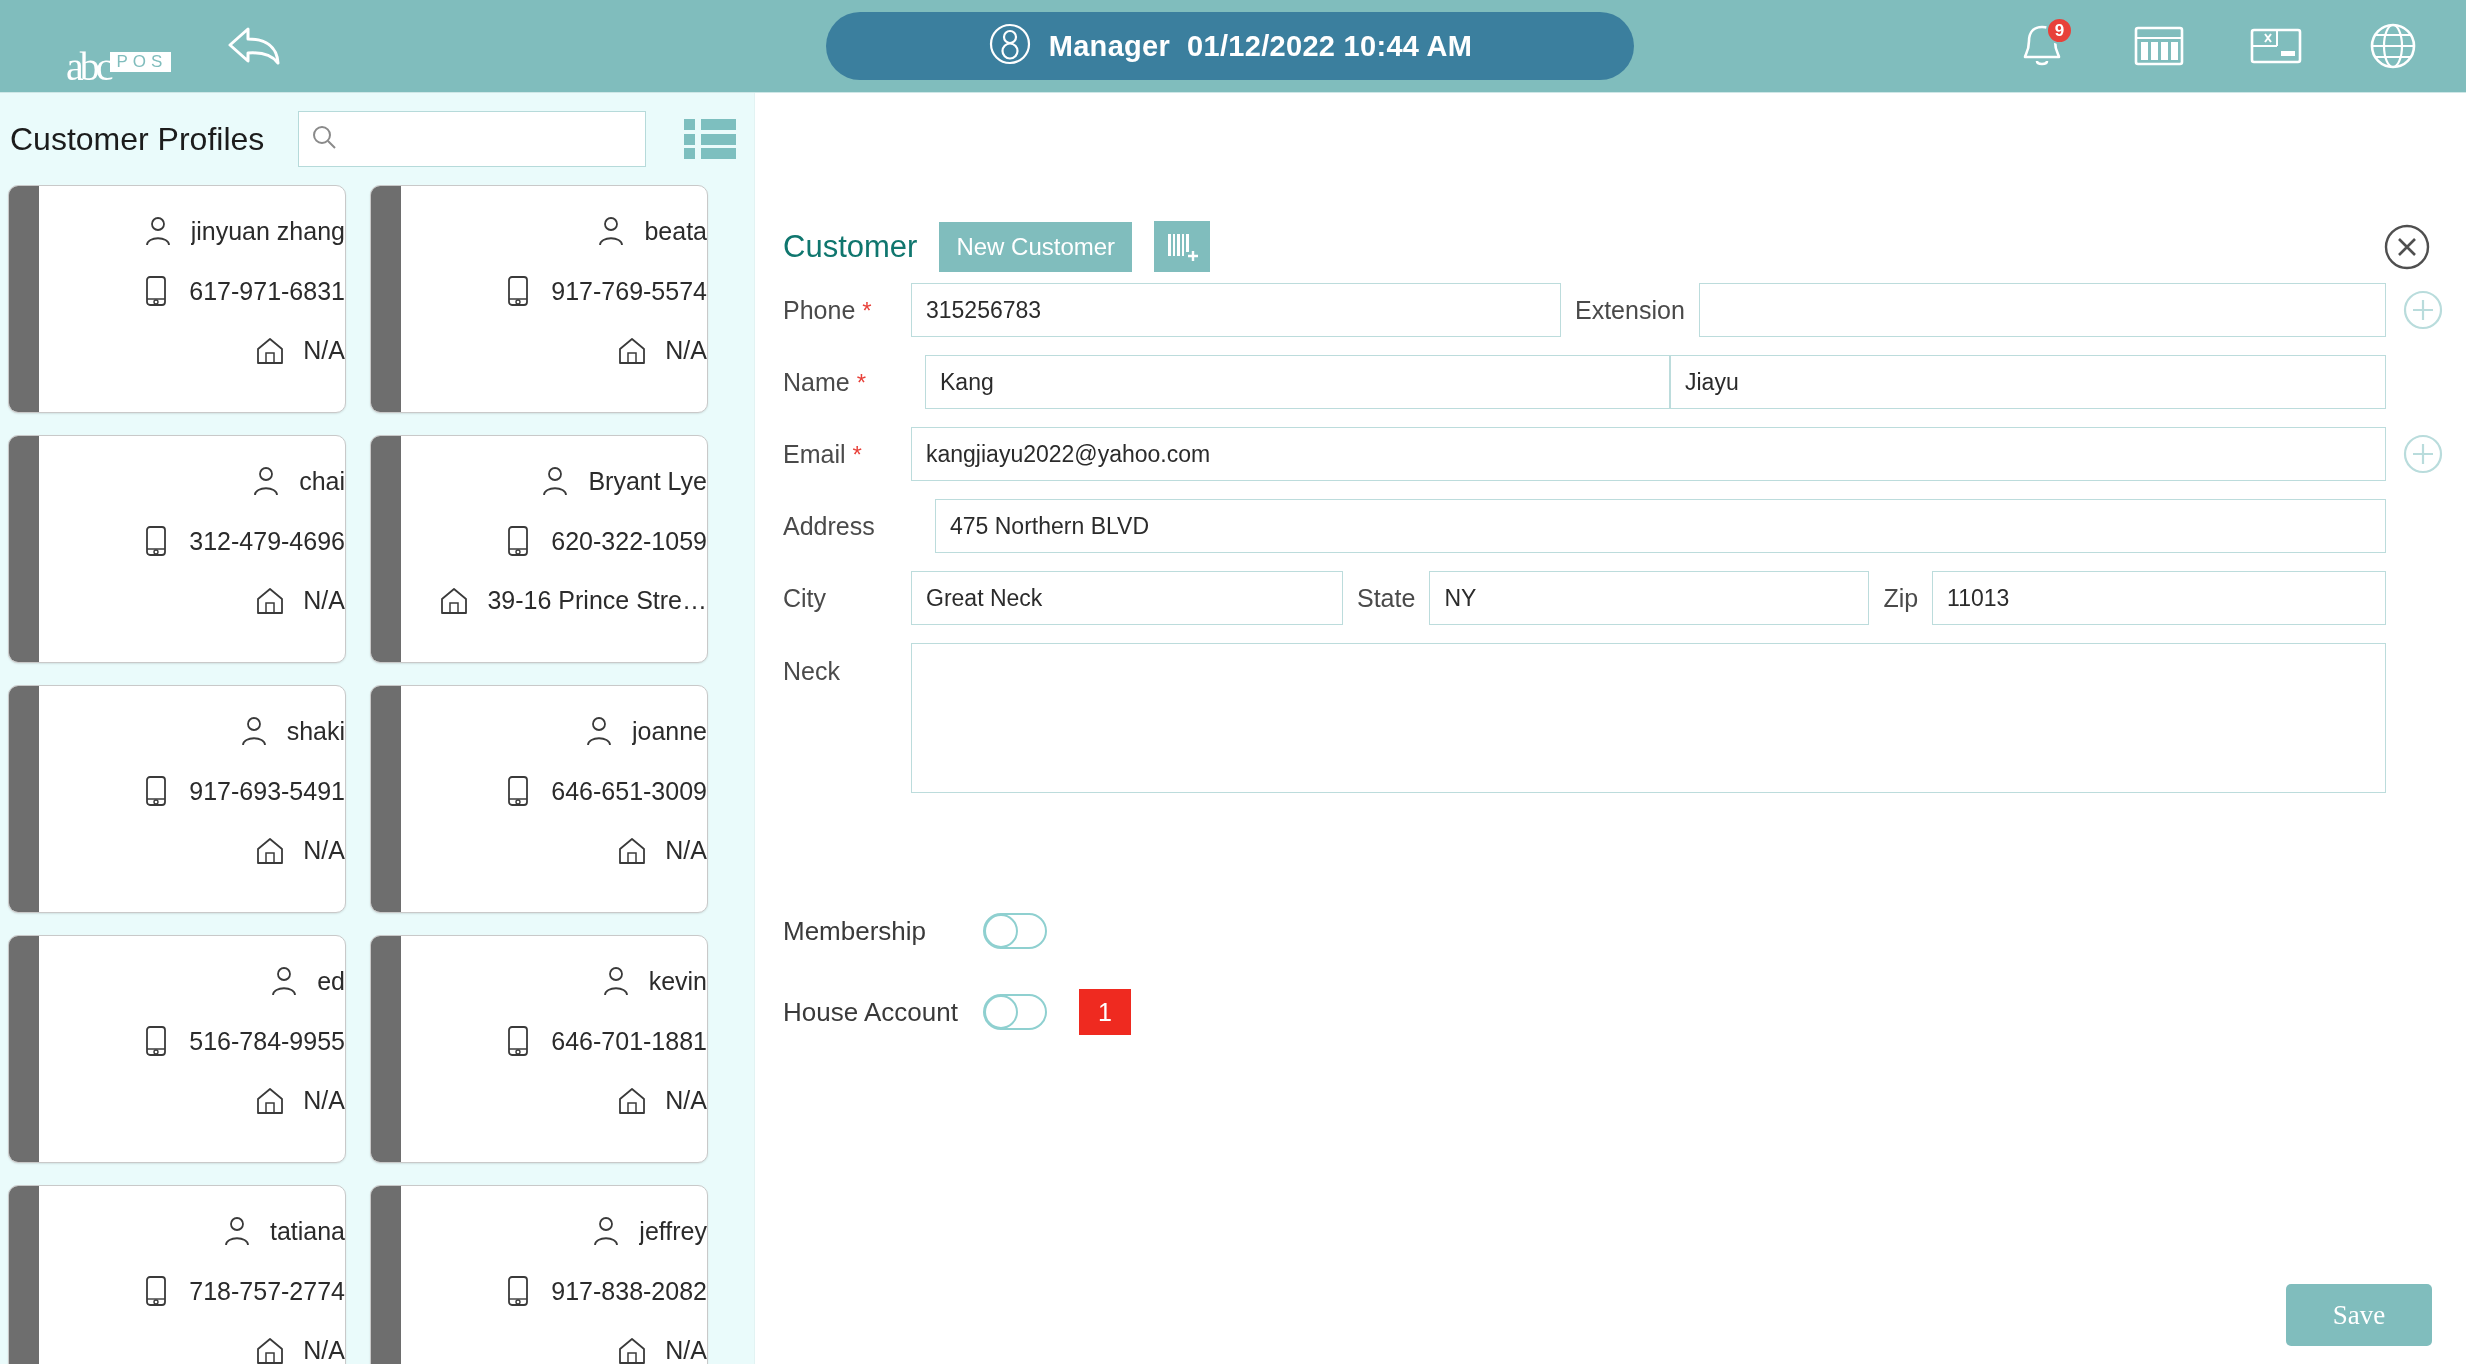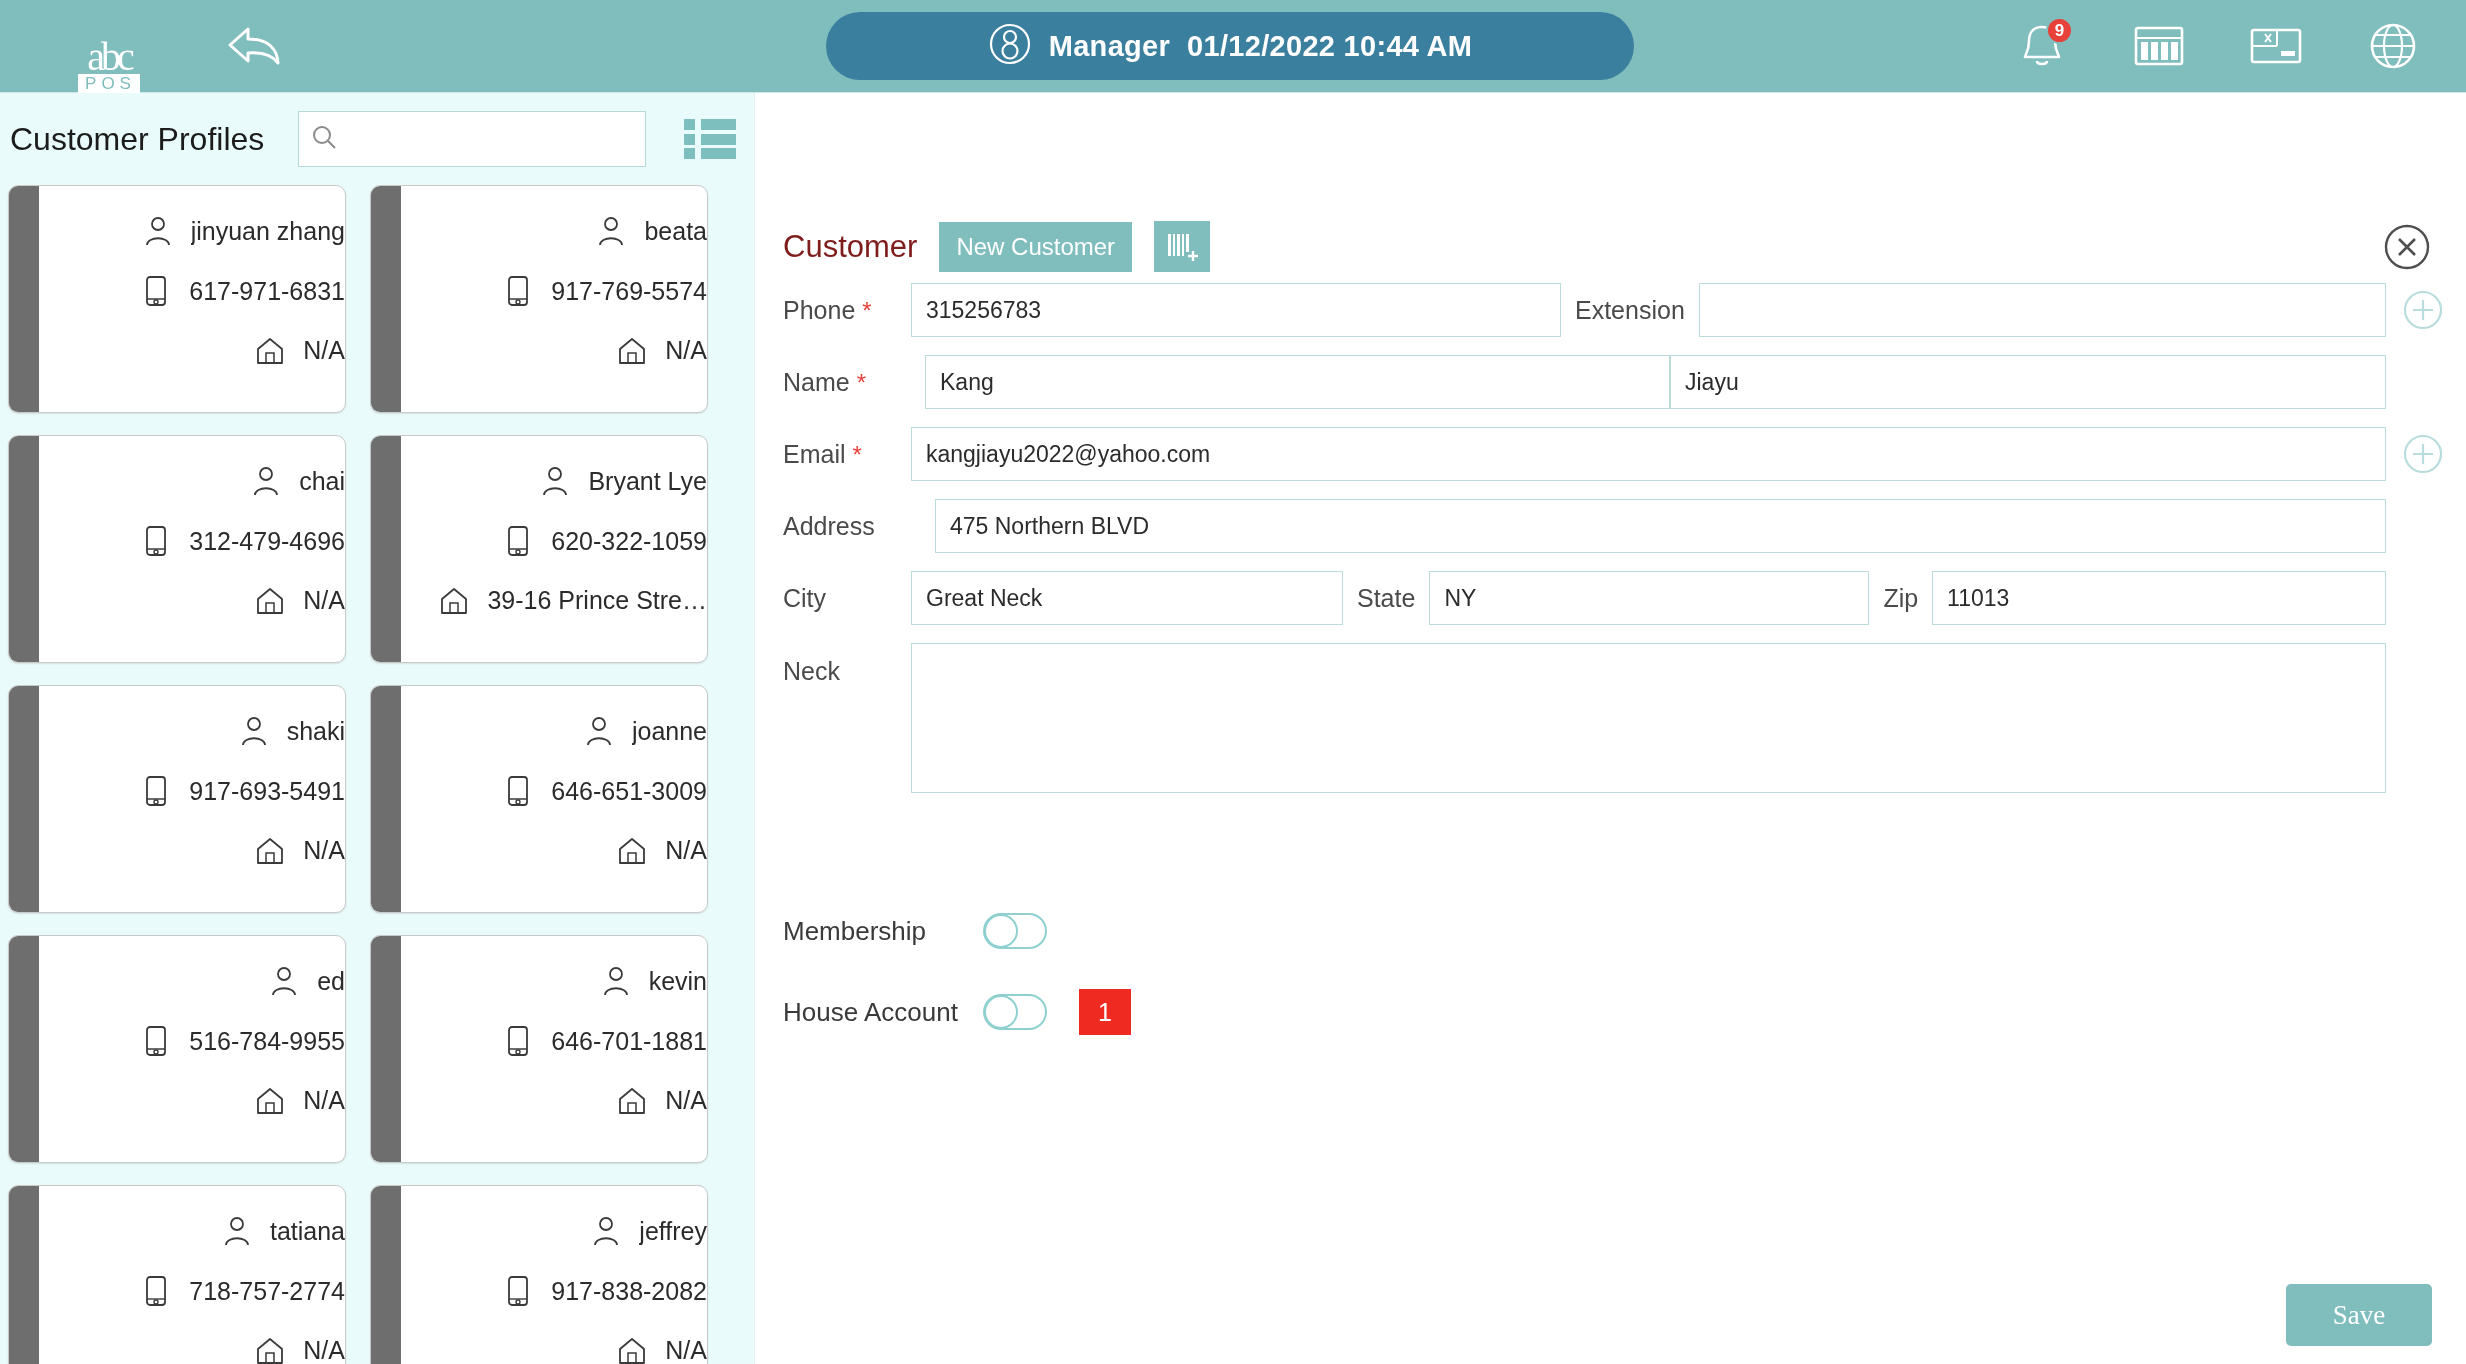--- a/index.html
+++ b/index.html
@@ -28,22 +28,22 @@
     min-height: 93px;
     background: #80bdbd;
     display: flex;
     align-items: center;
     padding: 0 38px 0 30px;
     border-bottom: 1px solid #cfe7e7;
   }
 
   .logo-wrap {
     display: flex;
-    flex-direction: column;
-    align-items: center;
+    flex-direction: row;
+    align-items: flex-start;
     width: 86px;
     margin-left: 36px;
     margin-top: 44px;
   }
   .logo-abc {
     font-family: "Liberation Serif", serif;
     font-size: 40px;
     line-height: 30px;
     letter-spacing: -4px;
     color: #ffffff;
@@ -254,21 +254,21 @@
   .form-header-inner {
     position: absolute;
     top: 128px;
     left: 28px;
     display: flex;
     align-items: center;
     gap: 22px;
   }
   .section-title {
     font-size: 31px;
-    color: #7f1d1d;
+    color: #0f766e;
   }
   .btn-new-customer {
     background: #80bdbd;
     color: #ffffff;
     font-size: 24px;
     border: none;
     padding: 11px 17px;
     cursor: pointer;
     font-family: "Liberation Sans", sans-serif;
     white-space: nowrap;

